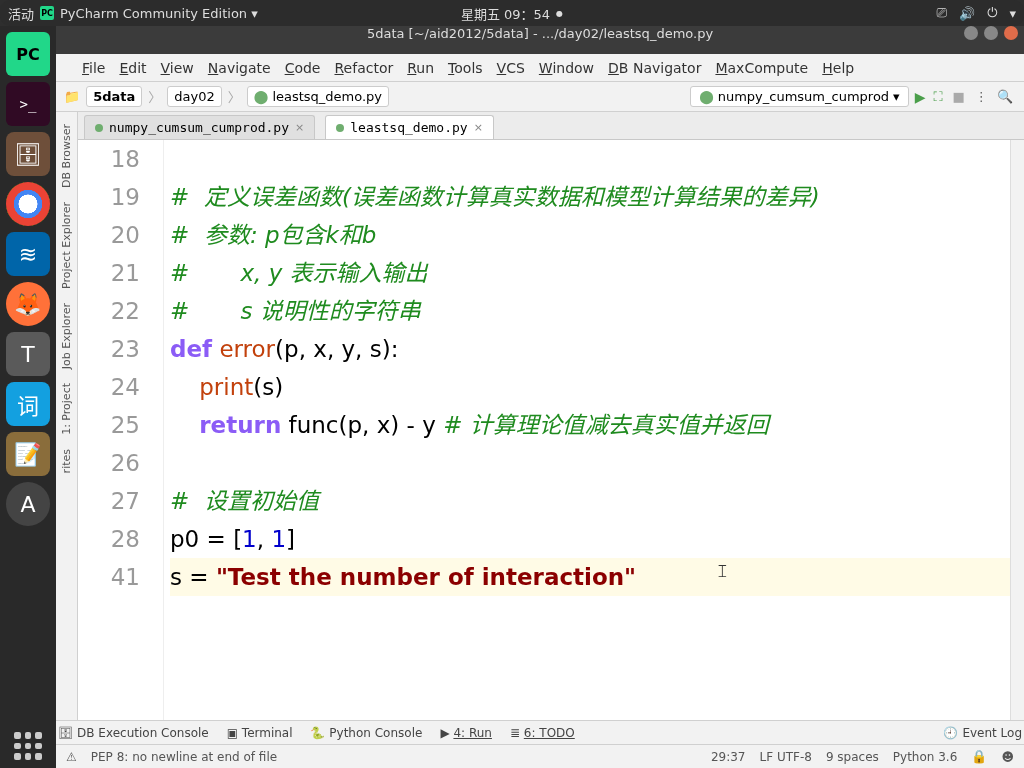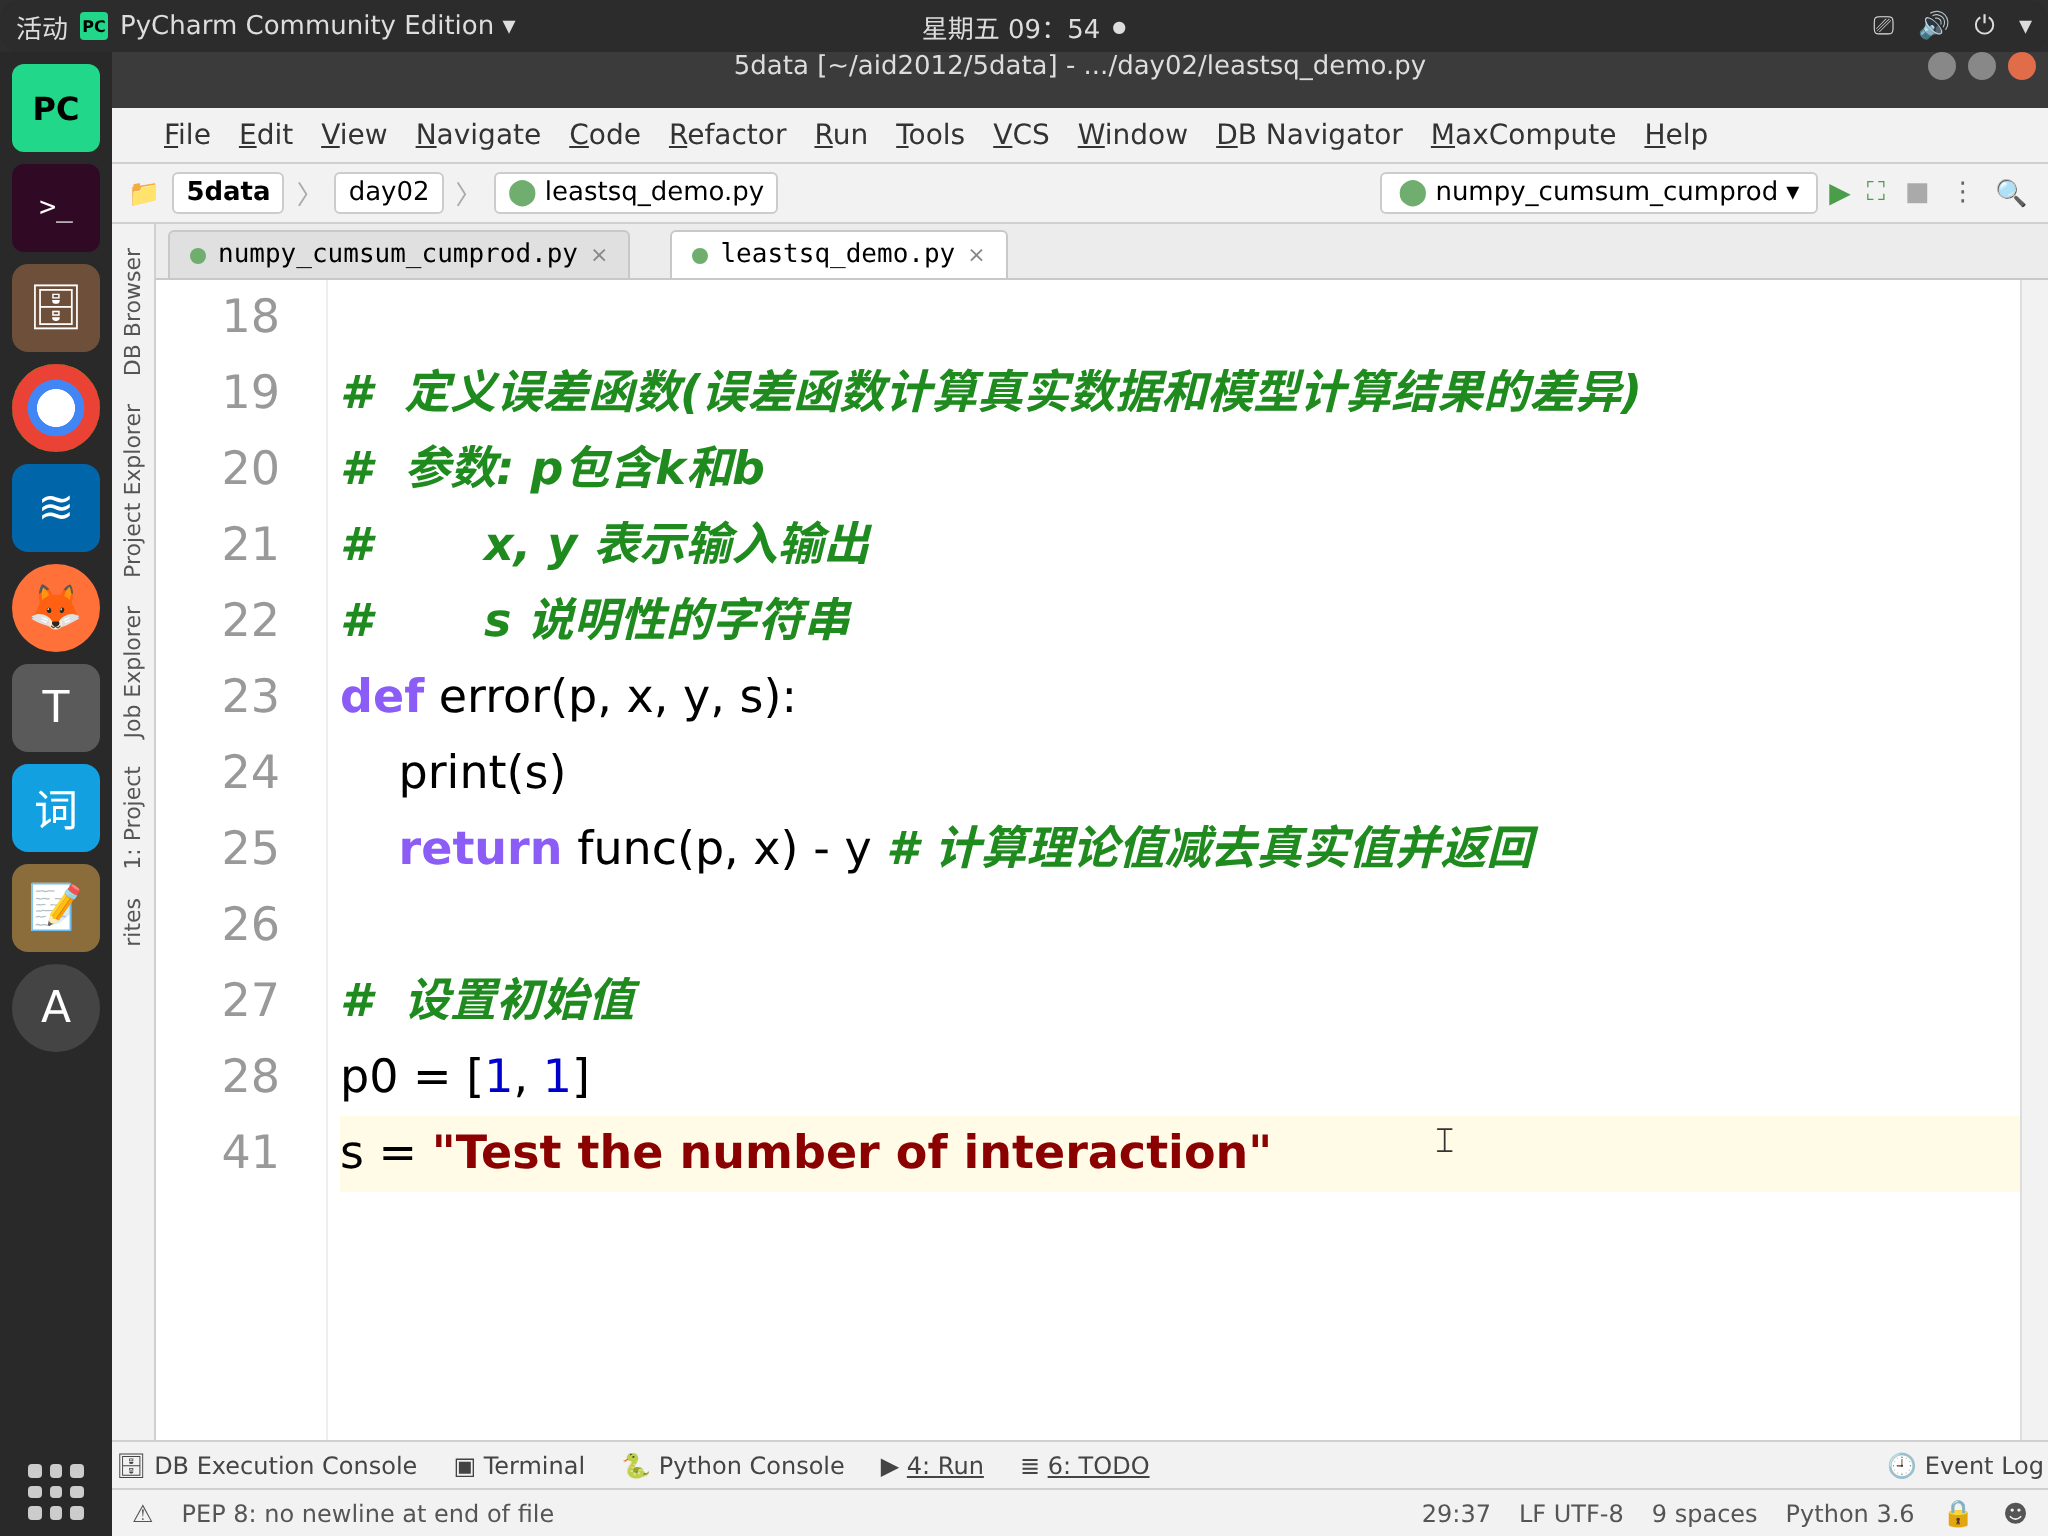--- a/index.html
+++ b/index.html
@@ -41,36 +41,36 @@
 .navbar .crumb { display:flex; align-items:center; gap:4px; padding:2px 6px; background:#fff; border:1px solid #ccc; border-radius:3px; font-family:monospace; }
 .navbar .run-select { margin-left:auto; border:1px solid #ccc; background:#fff; padding:2px 8px; border-radius:3px; display:flex; align-items:center; gap:4px; }
 .navbar .run-btn { color:#4a9e4a; font-size:14px; cursor:pointer; }
 .navbar .tool-ic { color:#666; cursor:pointer; padding:0 2px; }
 
 .main-row { flex:1; display:flex; min-height:0; }
 .tool-strip { width:22px; background:#f2f2f2; border-right:1px solid #d0d0d0; display:flex; flex-direction:column; align-items:center; padding-top:6px; gap:2px; }
 .tool-strip .vtab { writing-mode:vertical-rl; transform:rotate(180deg); font-size:11px; color:#555; padding:6px 2px; cursor:pointer; white-space:nowrap; }
 
 .editor-area { flex:1; display:flex; flex-direction:column; background:#fff; min-width:0; }
-.tabs { height:28px; display:flex; align-items:flex-end; background:#ececec; border-bottom:1px solid #c8c8c8; padding-left:6px; gap:20px; font-size:13px; }
+.tabs { height:28px; display:flex; align-items:flex-end; background:#ececec; border-bottom:1px solid #c8c8c8; padding-left:6px; gap:10px; font-size:13px; }
 .tab { padding:4px 10px; background:#e0e0e0; border:1px solid #c8c8c8; border-bottom:none; border-radius:3px 3px 0 0; display:flex; align-items:center; gap:6px; cursor:pointer; font-family:monospace; }
 .tab.active { background:#fff; }
 .tab .dot { width:8px; height:8px; border-radius:50%; background:#6fae6f; display:inline-block; }
 .tab .x { color:#888; font-size:11px; }
 
 .code-wrap { flex:1; display:flex; font-family:"DejaVu Sans Mono","Noto Sans Mono CJK SC",monospace; font-size:23px; line-height:38px; overflow:hidden; position:relative; }
 .gutter { width:76px; text-align:right; color:#999; padding:0 14px 0 0; user-select:none; background:#fff; }
 .gutter div { height:38px; }
 .fold-strip { width:10px; background:#fff; border-right:1px solid #eee; }
 .code { flex:1; padding-left:6px; white-space:pre; overflow:hidden; position:relative; }
 .code-line { height:38px; }
 .code-line.hl { background:#fffbe6; }
-.cmt { color:#1f8b1f; font-style:italic; font-weight:bold; }
+.cmt { color:#1f8b1f; font-style:italic; font-weight:normal; }
 .kw  { color:#8b5cf6; font-weight:bold; }
-.fn  { color:#000000; }
+.fn  { color:#c2410c; }
 .num { color:#0000cc; }
 .str { color:#8b0000; font-weight:bold; }
 .scroll-right { position:absolute; right:0; top:0; width:14px; height:100%; background:#f2f2f2; border-left:1px solid #ddd; }
 .caret-ibeam { position:absolute; left:638px; top:412px; color:#333; font-size:18px; }
 
 .bottom-tabs { height:24px; background:#f2f2f2; border-top:1px solid #d0d0d0; display:flex; align-items:center; gap:18px; padding:0 2px; font-size:12px; color:#444; }
 .bottom-tabs .grow { flex:1; }
 
 .status { height:24px; background:#f2f2f2; border-top:1px solid #d0d0d0; display:flex; align-items:center; padding:0 10px; font-size:12px; color:#555; gap:14px; }
 .status .grow { flex:1; }

